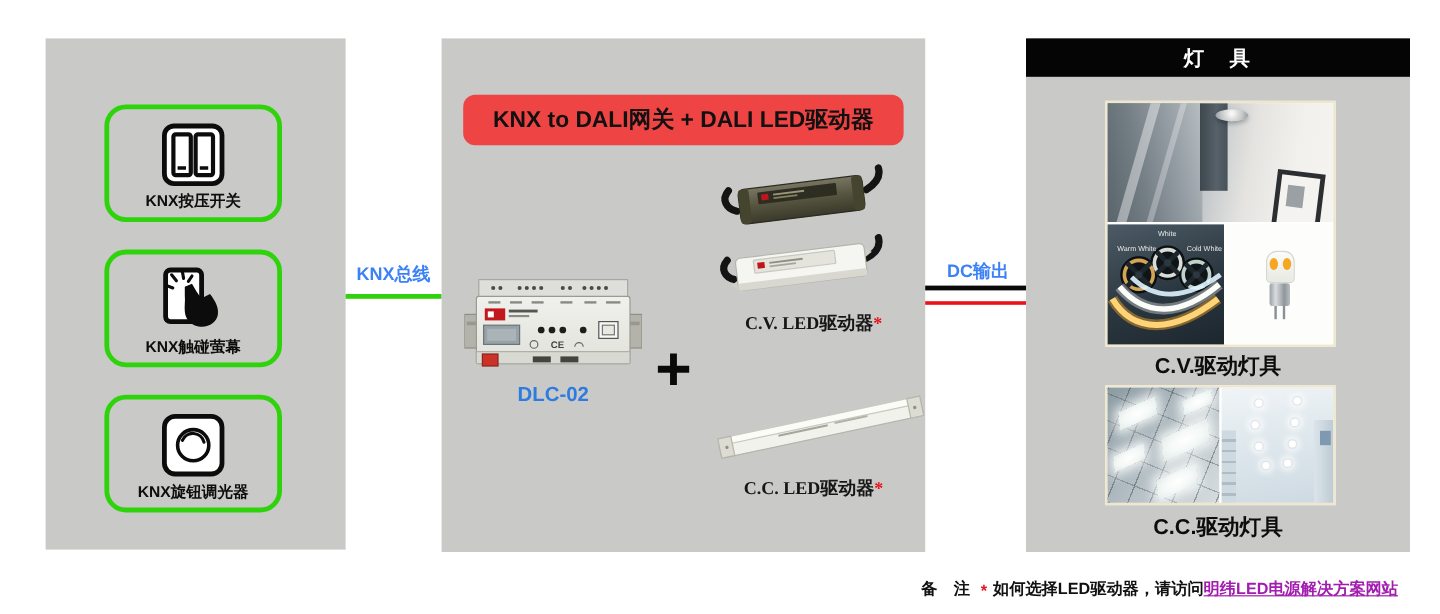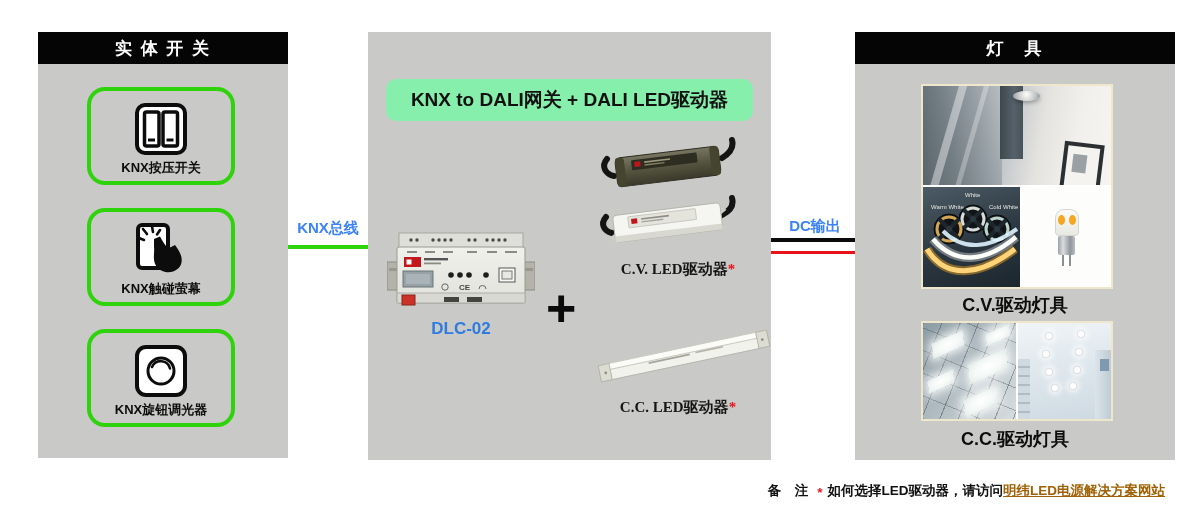--- a/index.html
+++ b/index.html
@@ -7,39 +7,39 @@
          font-family:"Liberation Sans","DejaVu Sans",sans-serif;color:#111;}
   .panel{position:absolute;background:#c9c9c7;}
   .panel-header{position:absolute;left:0;top:0;right:0;height:32px;background:#050505;color:#fff;
     display:flex;align-items:center;justify-content:center;font-size:17px;font-weight:bold;letter-spacing:2px;}
   
   .switch-box{position:absolute;left:49px;width:148px;height:98px;border:4px solid #2ed30b;border-radius:18px;
     display:flex;flex-direction:column;align-items:center;justify-content:flex-end;box-sizing:border-box;padding-bottom:7px;}
   .switch-icon{flex:1;display:flex;align-items:center;justify-content:center;padding-top:6px;}
   .switch-label{font-size:13px;font-weight:bold;color:#0d0d0d;line-height:1;}
   
-  .banner{position:absolute;left:18px;top:47px;width:367px;height:42px;background:#86efac;border-radius:10px;
+  .banner{position:absolute;left:18px;top:47px;width:367px;height:42px;background:#ef4444;border-radius:10px;
     display:flex;align-items:center;justify-content:center;font-size:19px;font-weight:bold;box-sizing:border-box;}
   .gateway-label{position:absolute;left:19px;top:287px;width:148px;text-align:center;
     color:#2e7ce0;font-size:17px;font-weight:bold;}
   .plus-sign{position:absolute;left:178px;top:250px;font-size:52px;font-weight:bold;line-height:1;color:#0a0a0a;}
   .driver-label{position:absolute;width:170px;text-align:center;font-size:15px;font-weight:bold;color:#161616;font-family:Liberation Serif, serif;}
   .red{color:#e8131a;}
   
   .photo-group{position:absolute;left:66px;width:192px;background:#fff;border:2px solid #efe7cc;box-sizing:border-box;}
   .photo-row{display:flex;gap:2px;margin-top:2px;}
   .lum-label{position:absolute;left:0;width:100%;text-align:center;font-size:18px;font-weight:bold;color:#0d0d0d;}
   
   .conn-label{position:absolute;font-size:15px;font-weight:bold;color:#3b82f6;text-align:center;}
   .line{position:absolute;}
   
   .footnote{position:absolute;top:482px;right:35px;display:flex;align-items:flex-end;
     font-size:13.5px;font-weight:bold;white-space:nowrap;}
   .footnote .star{color:#e8131a;margin:0 5px 0 9px;}
-  .footnote a{color:#a16207;text-decoration:underline;cursor:pointer;}
+  .footnote a{color:#a21caf;text-decoration:underline;cursor:pointer;}
   
   .photo{position:relative;overflow:hidden;}
   .photo-room{width:188px;height:99px;background:linear-gradient(100deg,#6f777d 0%,#8d959b 18%,#aab1b5 34%,#c9ccce 48%,#e4e3e0 62%,#f1f0ed 80%,#f5f4f1 100%);}
   .room-glass{position:absolute;left:0;top:0;width:42%;height:100%;background:linear-gradient(78deg,#59646b 0%,#737d84 35%,#949da3 68%,#b8bfc3 100%);}
   .room-streak{position:absolute;width:8px;height:130%;background:rgba(255,255,255,.42);transform:rotate(16deg);top:-12%;}
   .room-pillar{position:absolute;left:41%;top:0;width:12%;height:74%;background:linear-gradient(90deg,#3d474d,#56616a 60%,#47525a);}
   .room-light{position:absolute;left:48%;top:5%;width:27px;height:10px;border-radius:50%;
     background:radial-gradient(circle at 50% 35%,#fdfdfb,#c3c6c7 60%,#8f9396);box-shadow:0 2px 4px rgba(0,0,0,.3);}
   .room-frame{position:absolute;right:5%;bottom:-6%;width:32px;height:40px;background:#f4f3ef;border:4px solid #2c2f31;transform:rotate(7deg);}
   .room-frame i{position:absolute;left:6px;top:8px;width:14px;height:18px;background:#9aa0a3;display:block;}
@@ -65,21 +65,20 @@
   .spot{position:absolute;width:6px;height:6px;border-radius:50%;background:#fff;
     box-shadow:0 0 6px 3px rgba(255,255,255,.95),0 0 1px 1px rgba(120,130,138,.6);}
   .drv{position:absolute;}
 </style>
 </head>
 <body>
 
 <div class="stage">
 
   <div class="panel" style="left:38px;top:32px;width:250px;height:426px;">
-    <div class="panel-header">实 体 开 关</div>
 
     <div class="switch-box" style="top:55px;">
       <div class="switch-icon">
         <svg width="54" height="54" viewBox="0 0 54 54">
           <rect x="3" y="3" width="48" height="48" rx="8" fill="#fff" stroke="#0c0c0c" stroke-width="4"></rect>
           <rect x="10.5" y="10" width="14.5" height="34" rx="2" fill="#fff" stroke="#0c0c0c" stroke-width="3.5"></rect>
           <rect x="29" y="10" width="14.5" height="34" rx="2" fill="#fff" stroke="#0c0c0c" stroke-width="3.5"></rect>
           <line x1="14" y1="38" x2="21" y2="38" stroke="#0c0c0c" stroke-width="3"></line>
           <line x1="32.5" y1="38" x2="39.5" y2="38" stroke="#0c0c0c" stroke-width="3"></line>
         </svg>

